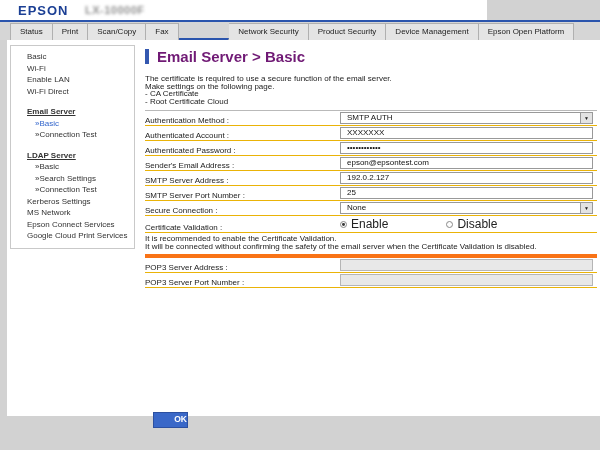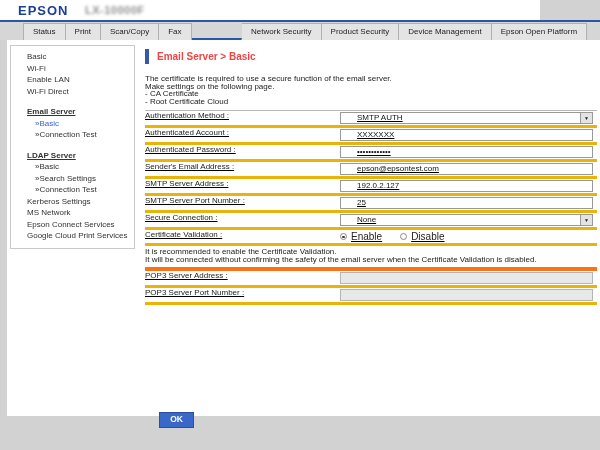--- a/index.html
+++ b/index.html
@@ -1,69 +1,69 @@
 <!DOCTYPE html>
 <html><head>
 <meta charset="utf-8">
 <style>
   html,body { margin:0; padding:0; }
   body {
     width:600px; height:450px; position:relative; overflow:hidden;
     background:#d2d2d2; font-family:"Liberation Sans", sans-serif;
     -webkit-font-smoothing:antialiased;
   }
-  .top-header { position:absolute; left:0; top:0; width:540px; height:20px; background:#ffffff; }
+  .top-header { position:absolute; left:0; top:0; width:487px; height:20px; background:#ffffff; }
   .epson-logo { position:absolute; left:18px; top:3px; font-size:13px; font-weight:bold; color:#1b3f94; letter-spacing:1px; }
   .model-name { position:absolute; left:85px; top:4px; font-size:11px; font-weight:bold; color:#8f8f8f; filter:blur(1.4px); letter-spacing:0.5px; }
   .accent-line { position:absolute; left:0; top:20px; width:600px; height:2px; background:#2b55ad; }
 
-  .tabbar { position:absolute; left:0; top:22px; width:600px; height:18px; background:#d6d6d6; display:flex; padding-left:10px; box-sizing:border-box;justify-content:center; }
+  .tabbar { position:absolute; left:0; top:22px; width:600px; height:18px; background:#d6d6d6; display:flex; padding-left:10px; box-sizing:border-box; }
   .tab { height:17px; margin-top:1px; line-height:15px; padding:0 9px; font-size:8px; color:#222;
          background:#e4e4e4; border:1px solid #b0b0b0; border-bottom:none; border-left:none; box-sizing:border-box; cursor:pointer; white-space:nowrap; }
   .tab:first-child { border-left:1px solid #b0b0b0; }
   .tab.active { height:18px; margin-top:16px; background:#ffffff; border-top:2px solid #2b55ad; font-weight:bold; line-height:14px; }
 
   .content { position:absolute; left:7px; top:40px; width:593px; height:376px; background:#ffffff; }
 
   .sidebar { position:absolute; left:3px; top:5px; width:125px; box-sizing:border-box;
              border:1px solid #c9c9c9; background:#fff; padding:5px 0 6px 0; }
   .side-item { font-size:8px; line-height:11.5px; color:#333; padding-left:16px; cursor:pointer; white-space:nowrap; }
   .side-item.sub { padding-left:24px; }
   .side-item.section { font-weight:bold; text-decoration:underline; margin-top:9px; }
   .side-item.active { color:#3366cc; }
 
   .main { position:absolute; left:138px; top:8px; width:452px; }
   .title-row { display:flex; align-items:center; height:16px; }
   .title-bar { width:4px; height:15px; background:#3458b0; margin-right:8px; flex:none; }
-  .page-title { font-size:10px; font-weight:bold; color:#ef4444; white-space:nowrap; }
+  .page-title { font-size:15px; font-weight:bold; color:#701a75; white-space:nowrap; }
 
   .desc { margin-top:11px; font-size:8px; line-height:7.6px; color:#222; }
   .desc div { white-space:nowrap; }
 
   .form { margin-top:5px; border-top:1px solid #b9b9b9; }
-  .row { display:flex; align-items:flex-start; min-height:13px; border-bottom:3px solid #eab308;text-decoration:underline; }
+  .row { display:flex; align-items:flex-end; min-height:13px; border-bottom:1px solid #eab308; }
   .row-label { width:195px; flex:none; font-size:8px; color:#222; white-space:nowrap; }
   .row-value { flex:1; padding:1px 4px 1px 0; }
   .inputbox { height:10px; border:1px solid #999; background:#fff; font-size:8px; line-height:10px;
-              color:#111; padding-left:16px; position:relative; white-space:nowrap; overflow:hidden; }
+              color:#111; padding-left:6px; position:relative; white-space:nowrap; overflow:hidden; }
   .inputbox.disabled { background:#e8e8e8; border-color:#b5b5b5; }
   .selectbtn { position:absolute; right:0; top:0; width:11px; height:10px; background:#e3e3e3;
                border-left:1px solid #999; font-size:5px; line-height:10px; text-align:center; color:#222; cursor:pointer; }
-  .radio-group { display:flex; align-items:center; font-size:10px; color:#222; }
+  .radio-group { display:flex; align-items:center; font-size:12px; color:#222;gap:40px; }
   .radio-opt { display:flex; align-items:center; margin-right:18px; cursor:pointer; }
   .radio { width:7px; height:7px; border:1px solid #8a8a8a; border-radius:50%; background:#fdfdfd;
            margin-right:4px; position:relative; display:inline-block; box-sizing:border-box; }
   .radio.checked::after { content:""; position:absolute; left:1.2px; top:1.2px; width:2.8px; height:2.8px;
                           background:#3a3a3a; border-radius:50%; }
   .note { font-size:8px; line-height:8px; color:#222; padding:2px 0 3px 0; border-bottom:4px solid #f97316; }
   .note div { white-space:nowrap; }
 
-  .ok-btn { position:absolute; left:152px; top:372px; width:35px; height:16px; background:#3a68c8;
+  .ok-btn { position:absolute; left:146px; top:372px; width:35px; height:16px; background:#3a68c8;
             border:1px solid #2c50a0; box-sizing:border-box; color:#fff; font-size:8.5px; font-weight:bold;
-            text-align:center; line-height:13px; cursor:pointer; }
+            text-align:right; line-height:13px; cursor:pointer; }
 </style>
 </head>
 <body>
 
 <div class="top-header">
   <span class="epson-logo">EPSON</span>
   <span class="model-name">LX-10000F</span>
 </div>
 <div class="accent-line"></div>
 

